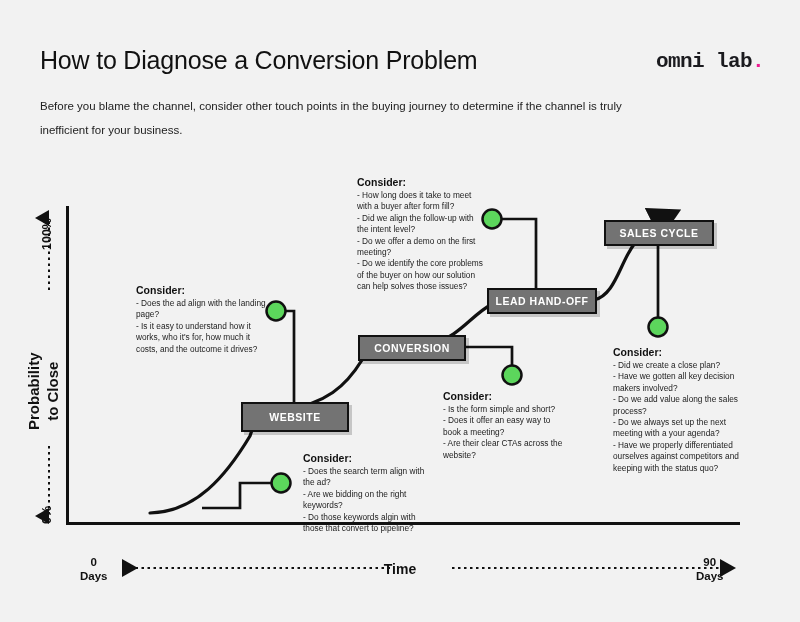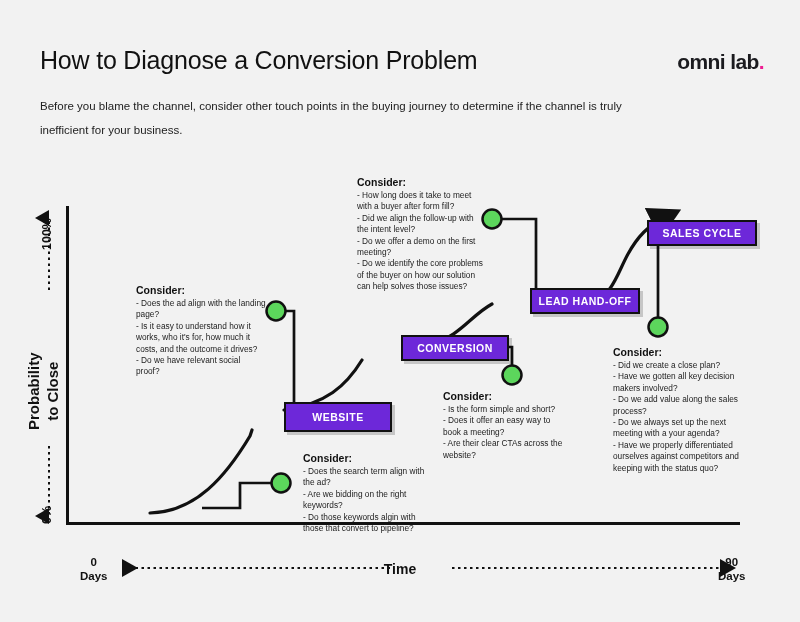--- a/index.html
+++ b/index.html
@@ -13,21 +13,21 @@
   }
   #root{position:absolute;left:0;top:0;width:800px;height:622px;}
 
   
   .title{
     position:absolute;left:40px;top:46px;
     font-size:25px;font-weight:normal;letter-spacing:-.2px;color:#111;
   }
   .logo{
     position:absolute;right:36px;top:50px;
-    font-size:21px;font-weight:bold;letter-spacing:-.6px;color:#1b1b1f;
+    font-size:21px;font-weight:bold;letter-spacing:-.6px;color:#1b1b1f;font-family:Liberation Mono, monospace;
   }
   .logo .dot{color:#ee1d92;}
   .subtitle{
     position:absolute;left:40px;top:94px;width:600px;
     font-size:11.5px;line-height:24px;color:#222;
   }
 
   
   .axis-line{position:absolute;background:#111;}
   #y-axis{left:66px;top:206px;width:3px;height:318px;}
@@ -46,32 +46,31 @@
     font-size:15px;font-weight:bold;line-height:19px;
     text-align:center;white-space:nowrap;
   }
 
   #x-axis-title{
     position:absolute;left:400px;top:561px;transform:translateX(-50%);
     font-size:14px;font-weight:bold;
   }
   .x-end{position:absolute;font-size:11.5px;font-weight:bold;text-align:center;line-height:14px;}
   #x-start{left:80px;top:555px;}
-  #x-finish{left:718px;top:555px;}
+  #x-finish{left:696px;top:555px;}
 
   
   .stage{
     position:absolute;
-    background:#6d28d9;
+    background:#737373;
     border:2.5px solid #111;
     box-shadow:3px 3px 0 rgba(0,0,0,.18);
     color:#fff;font-weight:bold;font-size:10.5px;letter-spacing:.5px;
     display:flex;align-items:center;justify-content:center;
     box-sizing:border-box;
-    margin-left:43px;
   }
 
   
   .note{position:absolute;}
   .note-head{font-size:10.5px;font-weight:bold;color:#111;margin-bottom:2px;}
   .note-body{font-size:8.3px;line-height:11.4px;color:#222;}
 
   
   #overlay{position:absolute;left:0;top:0;width:800px;height:622px;pointer-events:none;}
 </style>
@@ -178,21 +177,20 @@
         <div>- Are we bidding on the right keywords?</div>
         <div>- Do those keywords algin with those that convert to pipeline?</div>
       </div>
   </div>
 
   <div class="note" style="left:136px;top:284px;width:130px;">
     <div class="note-head">Consider:</div>
     <div class="note-body">
         <div>- Does the ad align with the landing page?</div>
         <div>- Is it easy to understand how it works, who it's for, how much it costs, and the outcome it drives?</div>
-        <div>- Do we have relevant social proof?</div>
       </div>
   </div>
 
   <div class="note" style="left:443px;top:390px;width:122px;">
     <div class="note-head">Consider:</div>
     <div class="note-body">
         <div>- Is the form simple and short?</div>
         <div>- Does it offer an easy way to book a meeting?</div>
         <div>- Are their clear CTAs across the website?</div>
       </div>

